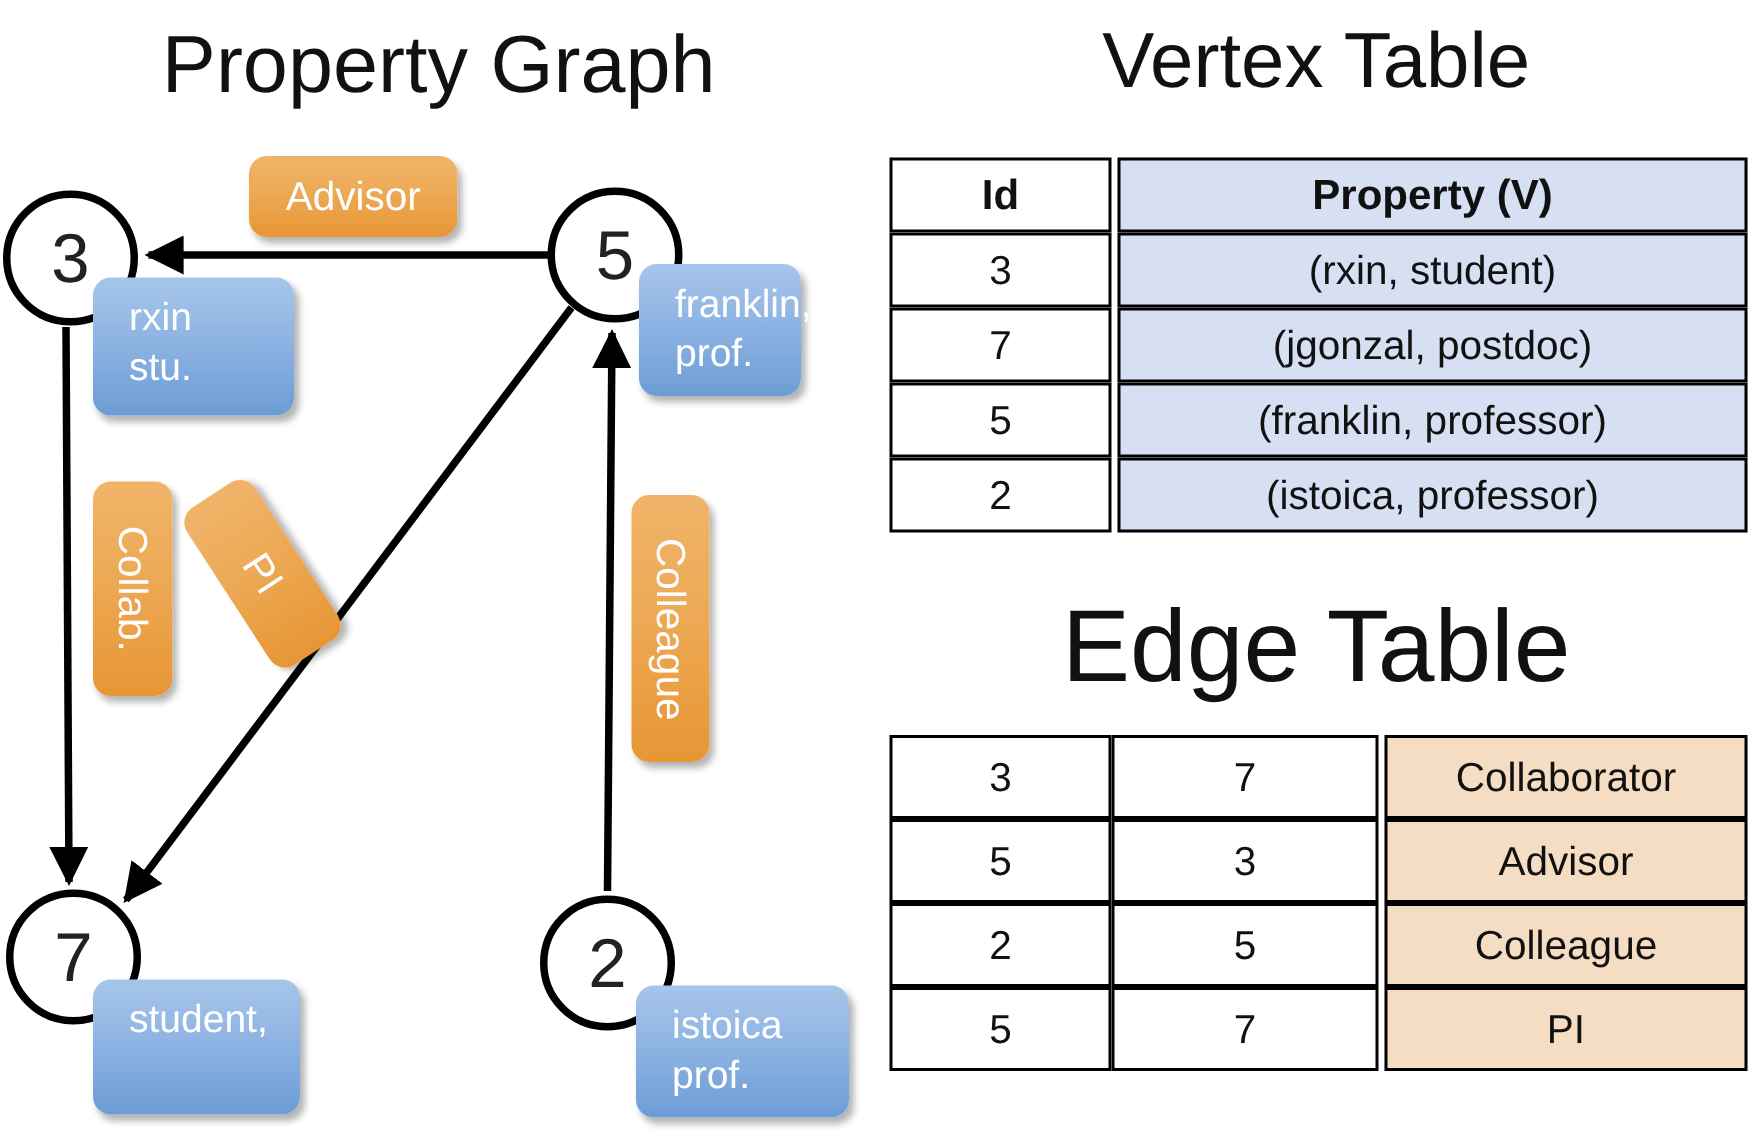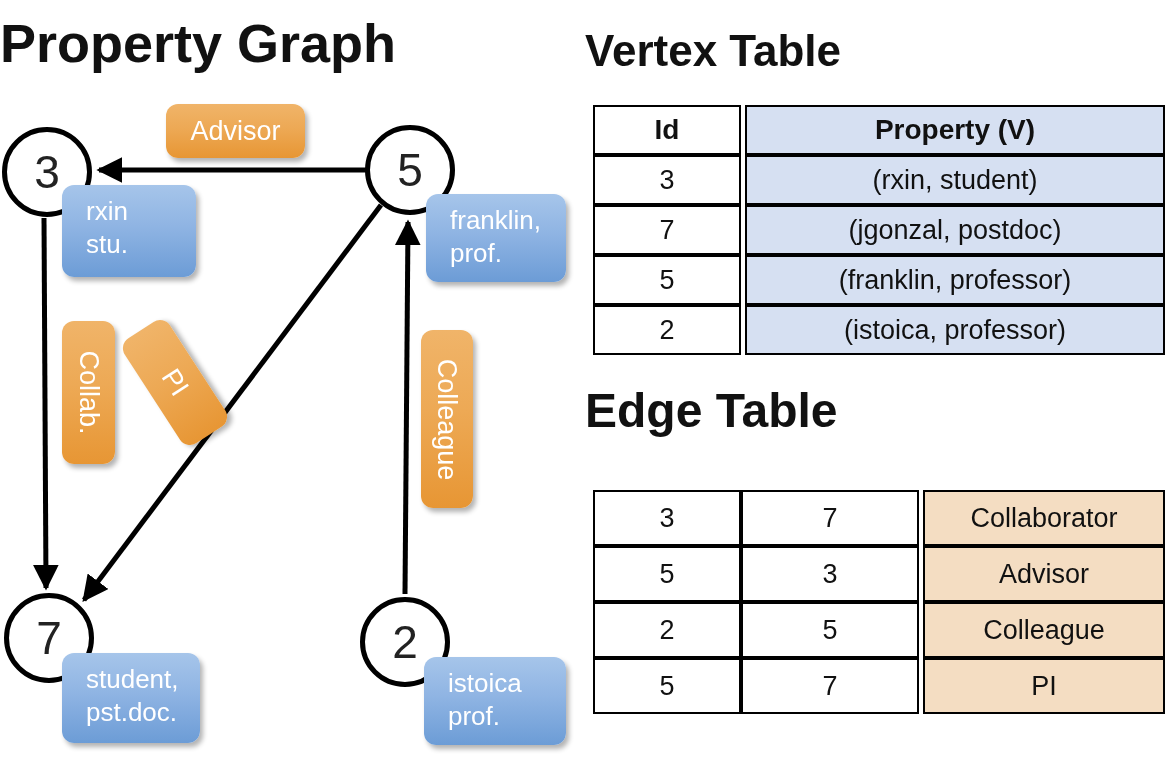--- a/index.html
+++ b/index.html
@@ -1,25 +1,25 @@
 <!DOCTYPE html>
 <html><head>
 <meta charset="utf-8">
 <style>
   html,body{margin:0;padding:0;background:#fff;}
   body{width:1170px;height:760px;position:relative;overflow:hidden;
        font-family:"Liberation Sans","DejaVu Sans",sans-serif;color:#000;}
 
   
-  .title{position:absolute;text-align:left;font-weight:700;
+  .title{position:absolute;text-align:center;font-weight:400;
          font-family:"Liberation Sans","DejaVu Sans",sans-serif;
          letter-spacing:0px;color:#111;white-space:nowrap;}
   #t-graph{left:0;top:12px;width:585px;font-size:54px;line-height:62px;}
-  #t-vertex{left:585px;top:20px;width:585px;font-size:44px;line-height:62px;}
-  #t-edge{left:585px;top:380px;width:585px;font-size:48px;line-height:62px;}
+  #t-vertex{left:585px;top:10px;width:585px;font-size:52px;line-height:62px;}
+  #t-edge{left:585px;top:400px;width:585px;font-size:68px;line-height:62px;}
 
   
   #graph{position:absolute;left:0;top:0;width:585px;height:760px;}
   #graph svg{position:absolute;left:0;top:0;}
 
   .node{position:absolute;width:90px;height:90px;border-radius:50%;
         border:5px solid #000;background:#fff;box-sizing:border-box;
         display:flex;align-items:center;justify-content:center;
         font-size:46px;line-height:46px;color:#222;z-index:3;}
 
@@ -80,27 +80,26 @@
 
   <div class="node" style="left:2px;top:127px;">3</div>
   <div class="node" style="left:365px;top:125px;">5</div>
   <div class="node" style="left:4px;top:593px;">7</div>
   <div class="node" style="left:360px;top:597px;">2</div>
 
   <div class="vbox" style="left:62px;top:185px;width:134px;height:92px;">
     <div>rxin</div>
     <div>stu.</div>
   </div>
-  <div class="vbox" style="left:426px;top:194px;width:140px;height:88px;">
+  <div class="vbox" style="left:426px;top:176px;width:108px;height:88px;">
     <div>franklin,</div>
     <div>prof.</div>
   </div>
   <div class="vbox" style="left:62px;top:653px;width:138px;height:90px;">
     <div>student,</div>
-    <div>pst.doc.</div>
   </div>
   <div class="vbox" style="left:424px;top:657px;width:142px;height:88px;">
     <div>istoica</div>
     <div>prof.</div>
   </div>
 
   <div class="ebox" style="left:166px;top:104px;width:139px;height:54px;">
     <span>Advisor</span>
   </div>
 

